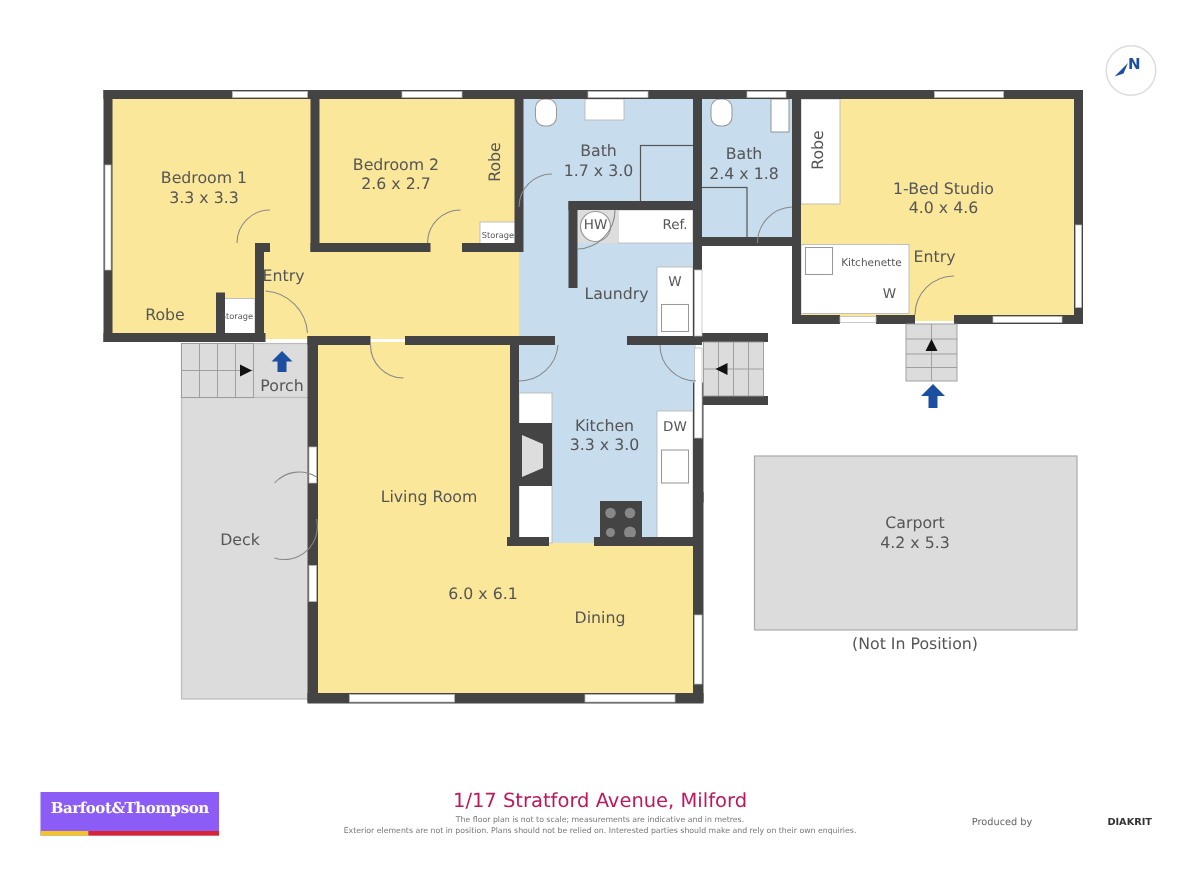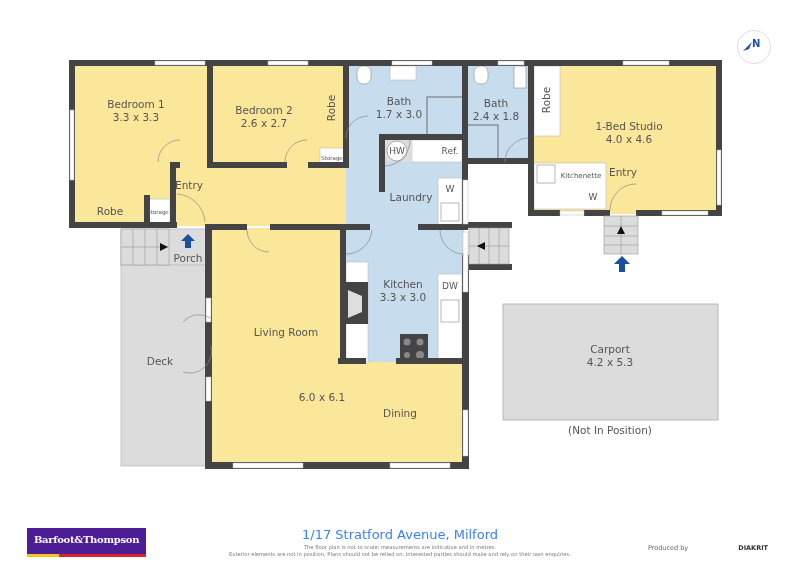--- a/index.html
+++ b/index.html
@@ -2,25 +2,25 @@
 <html><head>
 <meta charset="utf-8">
 <style>
   html,body{margin:0;padding:0;background:#fff;}
   body{width:800px;height:584px;position:relative;overflow:hidden;font-family:"DejaVu Sans","Liberation Sans",sans-serif;color:#555;}
   .abs{position:absolute;}
   .lbl{position:absolute;text-align:center;color:#555;font-size:10.5px;line-height:13px;white-space:nowrap;transform:translate(-50%,-50%);}
   .lbl.small{font-size:5.5px;line-height:7px;}
   .lbl.med{font-size:9px;text-align:right;}
   .vert{transform:translate(-50%,-50%) rotate(-90deg);}
-  .footer-title{position:absolute;left:400px;top:527px;transform:translateX(-50%);font-size:13px;color:#3b82f6;white-space:nowrap;}
+  .footer-title{position:absolute;left:400px;top:527px;transform:translateX(-50%);font-size:13px;color:#be185d;white-space:nowrap;}
   .footer-note{position:absolute;left:400px;transform:translateX(-50%);font-size:5.2px;color:#777;white-space:nowrap;}
   .produced{position:absolute;right:32px;top:544px;font-size:6.5px;color:#666;white-space:nowrap;}
   .produced b{color:#333;font-weight:bold;margin-left:48px;}
-  .logo{position:absolute;left:27px;top:528px;width:119px;height:29px;background:#4c1d95;}
+  .logo{position:absolute;left:27px;top:528px;width:119px;height:29px;background:#8b5cf6;}
   .logo .txt{position:absolute;left:0;right:0;top:6px;text-align:center;color:#fff;font-family:"DejaVu Serif","Liberation Serif",serif;font-size:10px;font-weight:bold;letter-spacing:-0.3px;}
   .logo .bar-y{position:absolute;left:0;bottom:0;width:32px;height:3px;background:#f2c61f;}
   .logo .bar-r{position:absolute;left:32px;right:0;bottom:0;height:3px;background:#d9262e;}
   .compass{position:absolute;left:737px;top:30px;width:32px;height:32px;border:1px solid #ddd;border-radius:50%;background:#fff;}
   .compass .n{position:absolute;left:14px;top:7px;font-size:10px;font-weight:bold;color:#1d4fa0;}
 </style>
 </head>
 <body>
 
 <svg class="abs" style="left:0;top:0" width="800" height="520" viewBox="0 0 800 520">
@@ -195,21 +195,21 @@
     <path d="M505 162 A24 24 0 0 1 528 138"></path>
     <path d="M610 210 A26 26 0 0 1 636 184"></path>
     <path d="M211 318 A22 22 0 0 0 183 322"></path>
     <path d="M211 346 A22 22 0 0 1 183 372"></path>
   </g>
 
   <path d="M188 234 L195 241 L191 241 L191 248 L185 248 L185 241 L181 241 Z" fill="#1d4fa0"></path>
   <path d="M622 256 L630 264 L625 264 L625 272 L619 272 L619 264 L614 264 Z" fill="#1d4fa0"></path>
 </svg>
 
-<div class="lbl" style="left:136px;top:111px">
+<div class="lbl" style="left:136px;top:126px">
   <div>Bedroom 1</div>
   <div>3.3 x 3.3</div>
 </div>
 <div class="lbl" style="left:264px;top:117px">
   <div>Bedroom 2</div>
   <div>2.6 x 2.7</div>
 </div>
 <div class="lbl" style="left:399px;top:108px">
   <div>Bath</div>
   <div>1.7 x 3.0</div>

